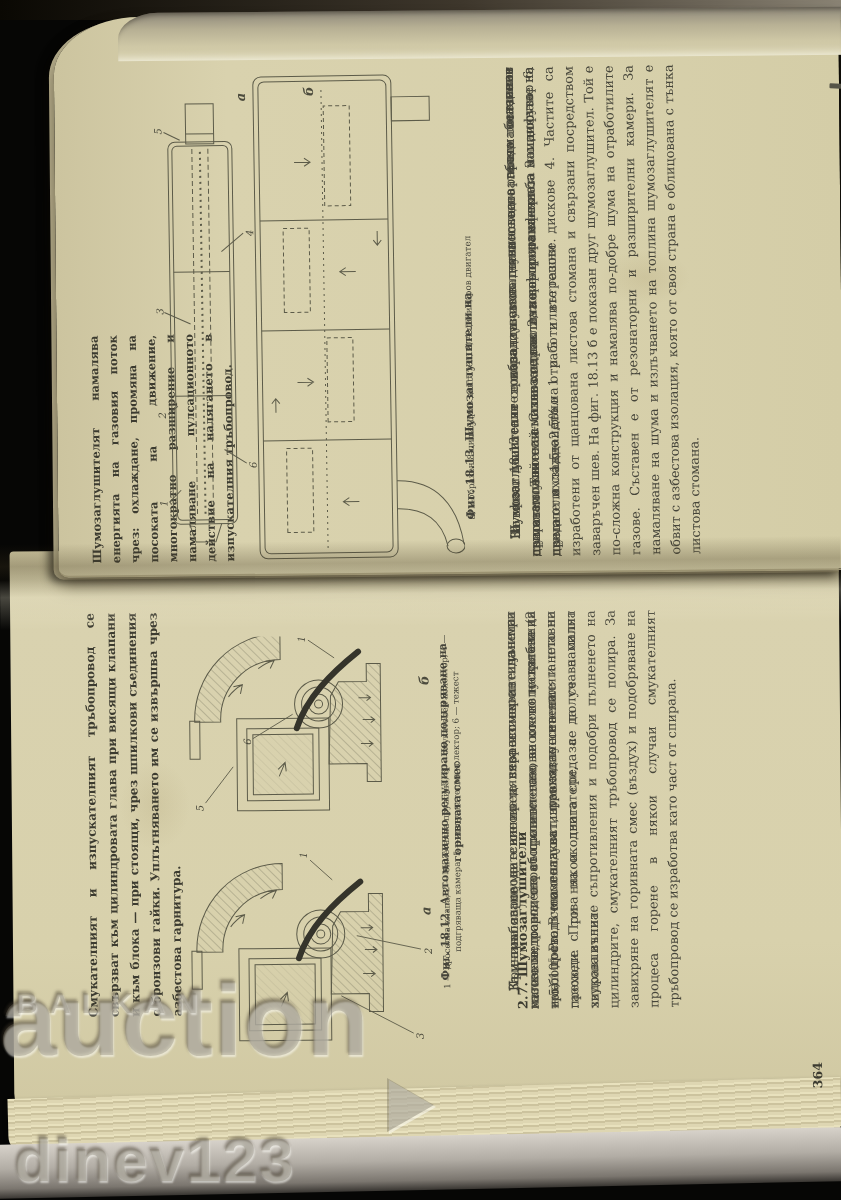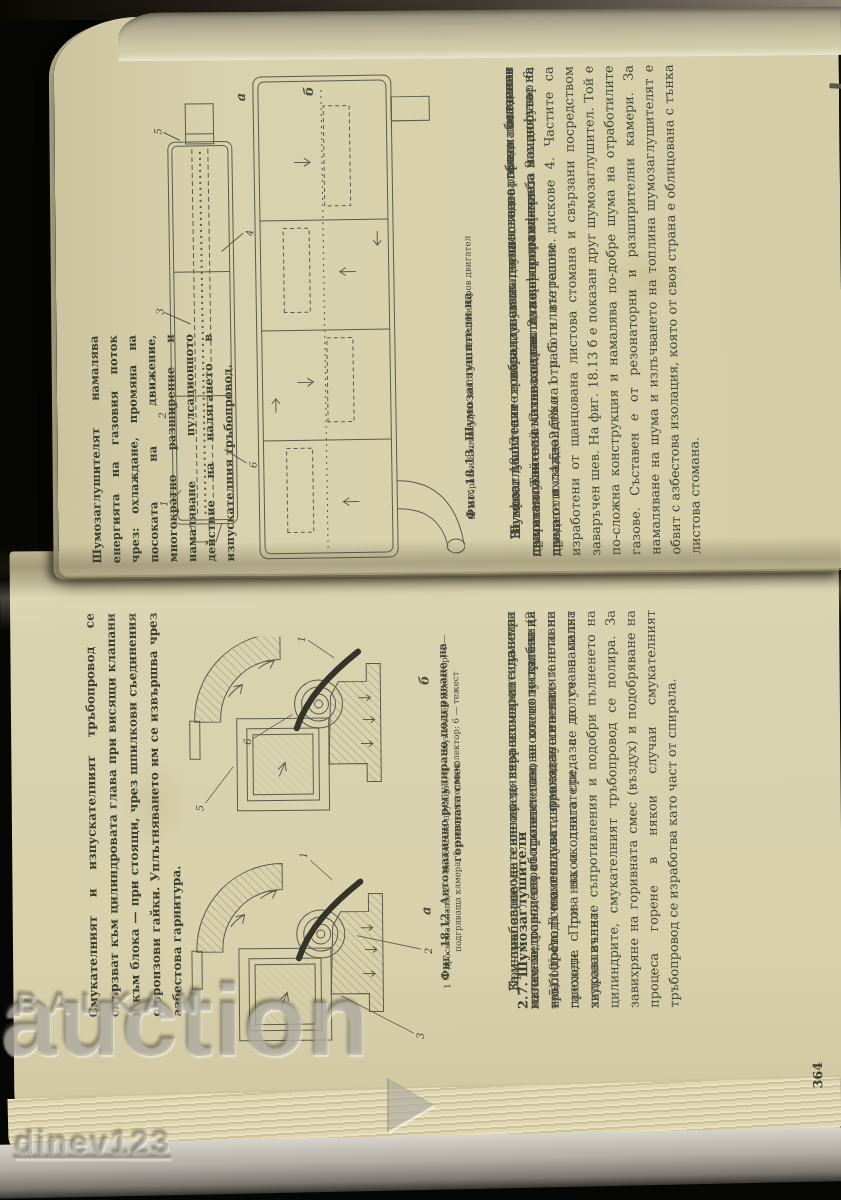--- a/index.html
+++ b/index.html
@@ -67,21 +67,21 @@
   .cl{font-size:13px;font-style:italic;font-weight:bold;}
 
   #pageno{left:8px;top:796px;font-size:12.5px;font-weight:bold;color:#3c3b30;}
 
   
   .wm{font-family:"Liberation Sans",sans-serif;font-weight:bold;pointer-events:none;
       color:rgba(126,120,106,.33);
       text-shadow:1px 2px 2px rgba(255,255,250,.55),-1px -2px 3px rgba(66,58,44,.45);}
   #wm-balkan{left:16px;top:986px;font-size:30px;letter-spacing:11px;}
   #wm-auction{left:0px;top:962px;font-size:102px;letter-spacing:1px;}
-  #wm-dinev{left:14px;top:1124px;font-size:33px;letter-spacing:2px;text-decoration:underline;}
+  #wm-dinev{left:14px;top:1124px;font-size:62px;letter-spacing:2px;}
   #wm-arrow{left:386px;top:1076px;}
 </style>
 </head>
 <body>
 
 <div id="stage">
 
   <div id="top-band"></div>
   <div id="paper-bottom"></div>
   <div id="paper-top"></div>

